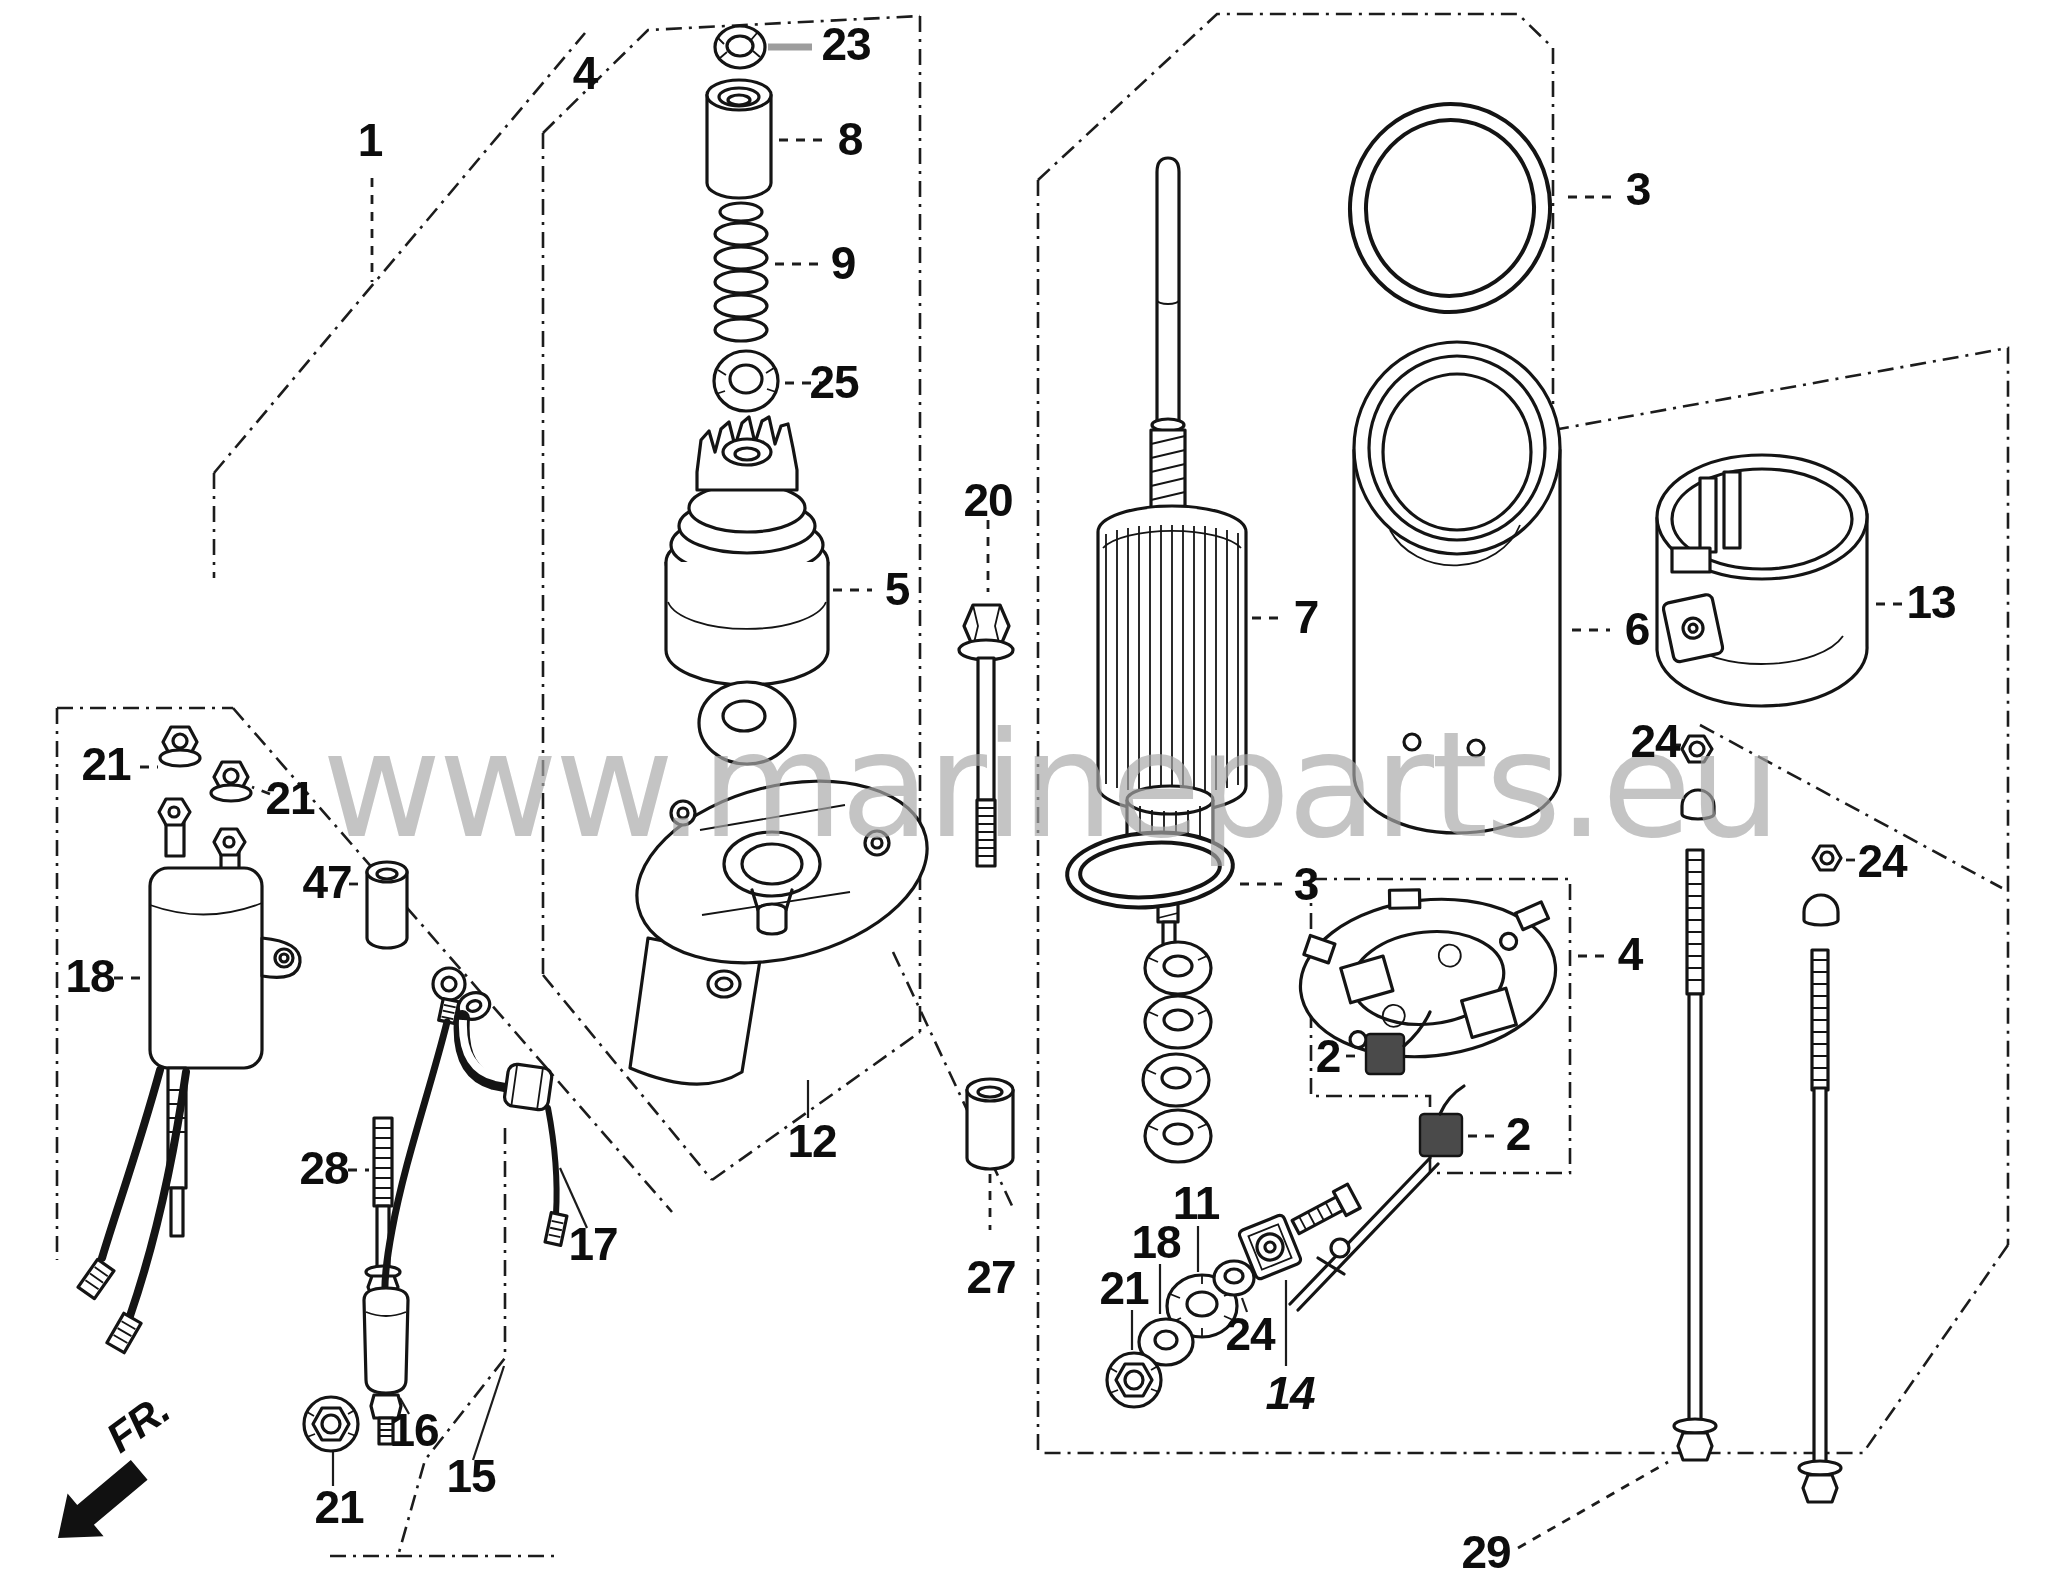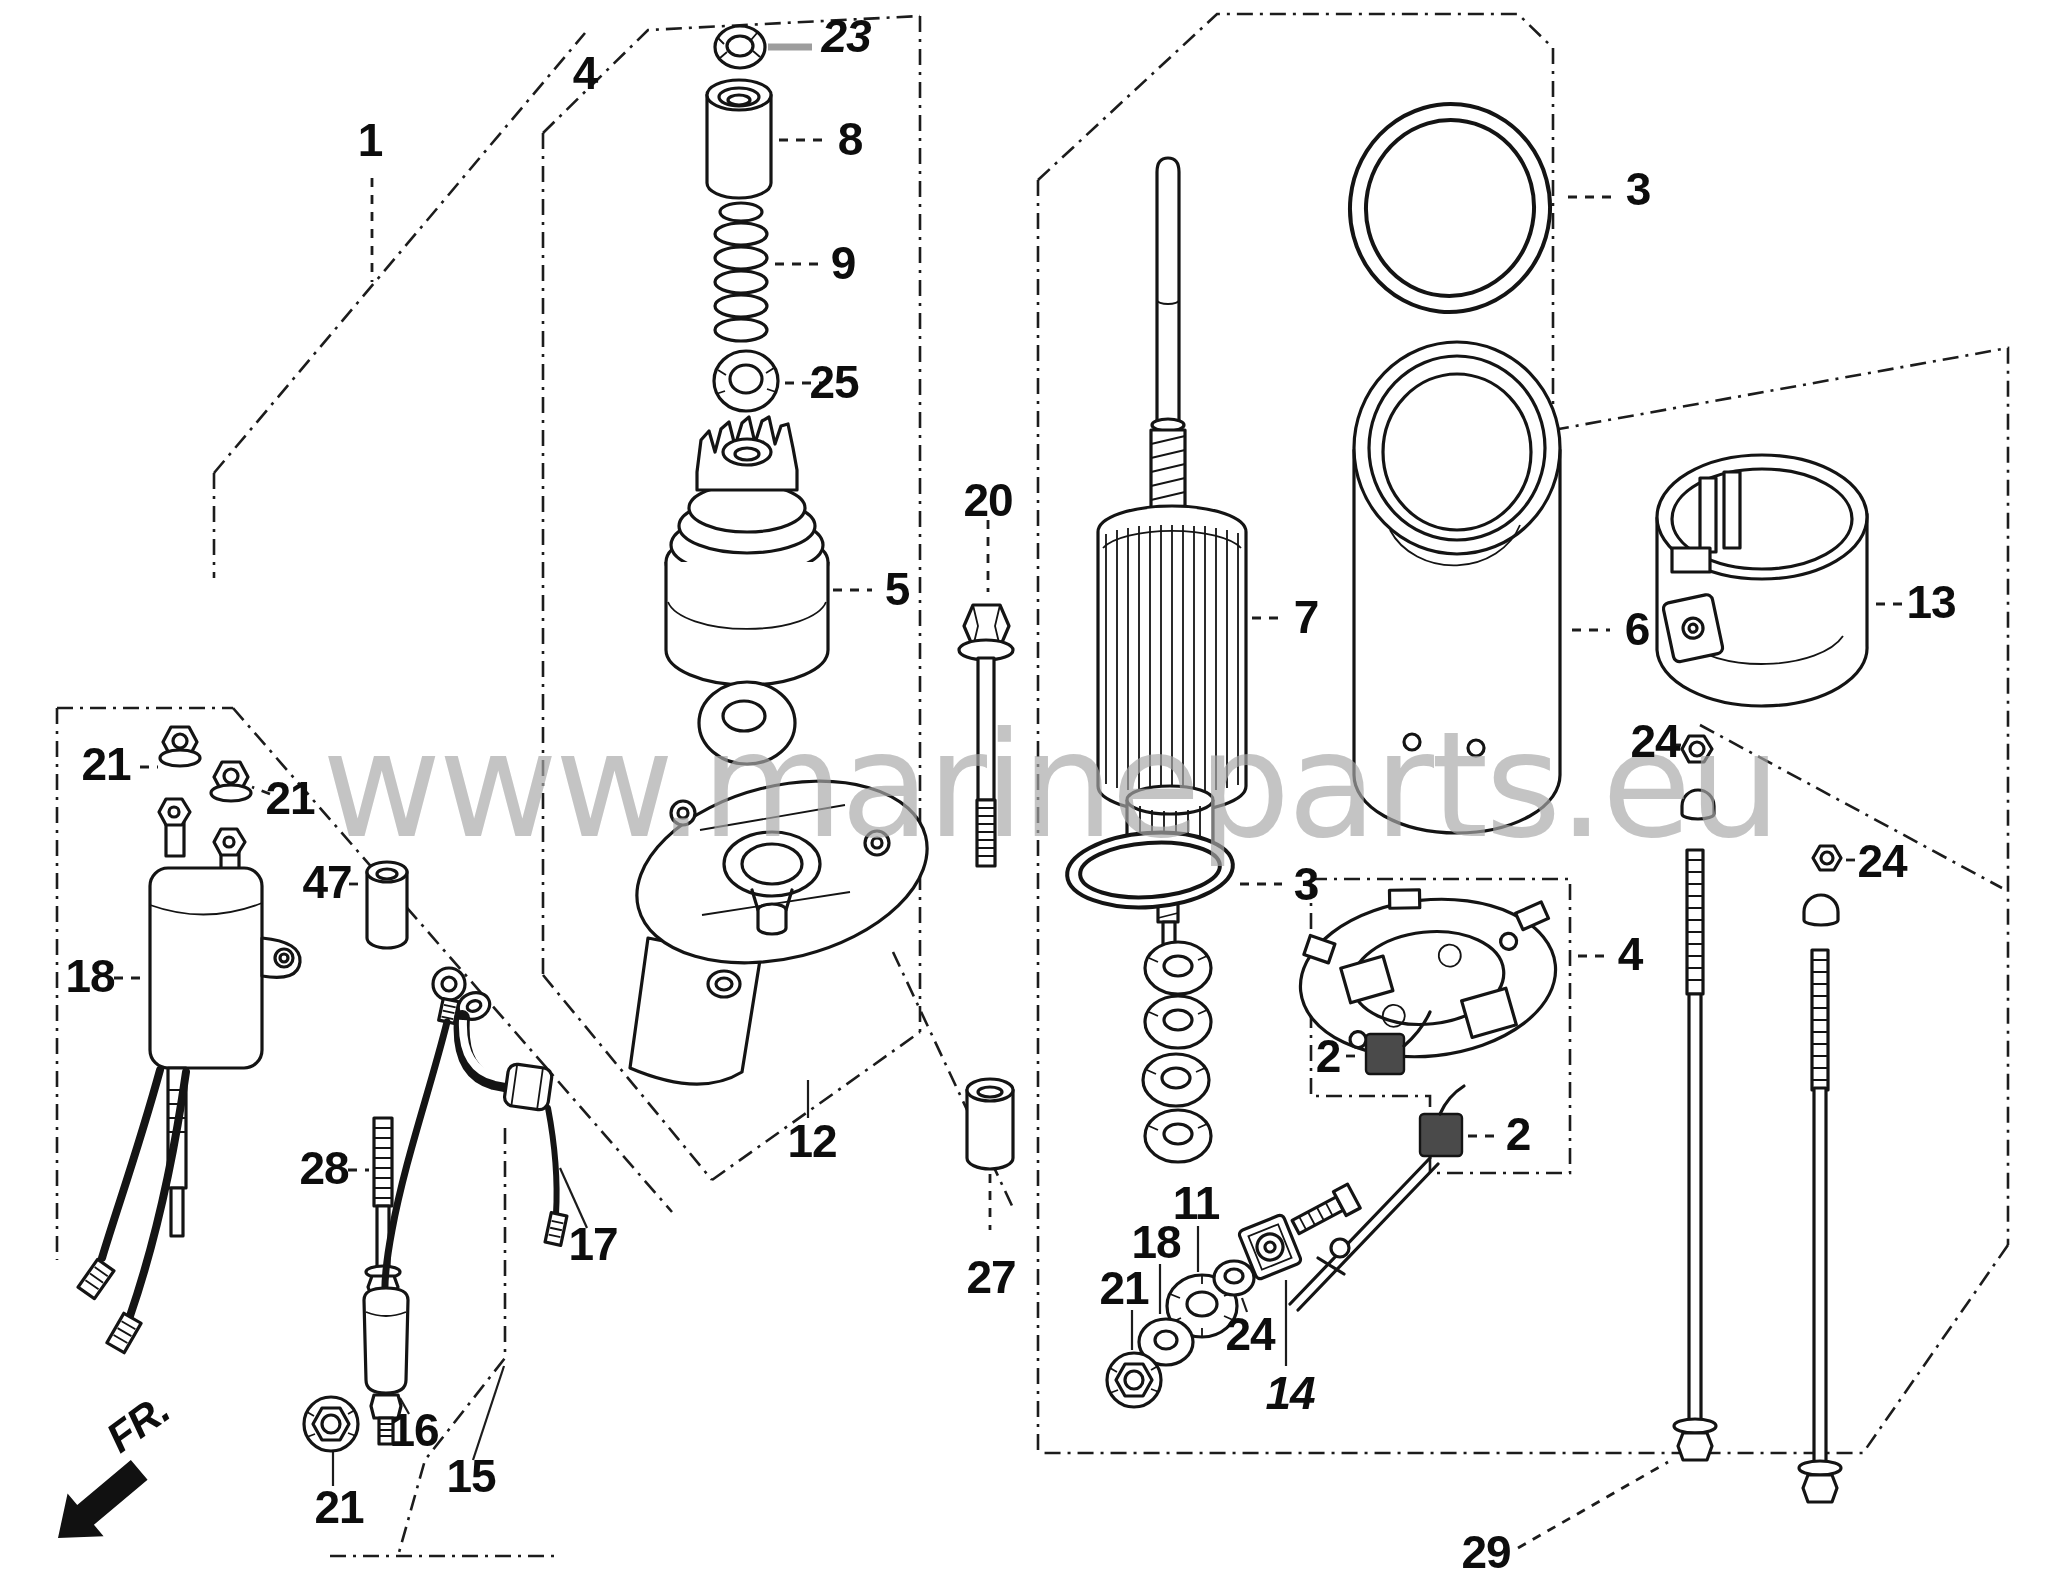--- a/index.html
+++ b/index.html
@@ -407,21 +407,21 @@
 
   <g transform="translate(58,1538) rotate(-40)">
     <polygon points="0,0 36,-28 36,-13 106,-13 106,13 36,13 36,28" fill="#111" stroke="none"></polygon>
   </g>
 </svg>
 
 <div class="watermark">www.marineparts.eu</div>
 <div id="labels">
       <div class="part-label" style="left: 370px; top: 140px;">1</div>
       <div class="part-label" style="left: 585px; top: 73px;">4</div>
-      <div class="part-label" style="left: 846px; top: 36px; font-style: italic;">23</div>
+      <div class="part-label" style="left: 846px; top: 44px;">23</div>
       <div class="part-label" style="left: 850px; top: 139px;">8</div>
       <div class="part-label" style="left: 843px; top: 263px;">9</div>
       <div class="part-label" style="left: 834px; top: 382px;">25</div>
       <div class="part-label" style="left: 897px; top: 589px;">5</div>
       <div class="part-label" style="left: 988px; top: 500px; text-align: center;">20</div>
       <div class="part-label" style="left: 1638px; top: 189px;">3</div>
       <div class="part-label" style="left: 1637px; top: 629px;">6</div>
       <div class="part-label" style="left: 1931px; top: 602px;">13</div>
       <div class="part-label" style="left: 1306px; top: 617px;">7</div>
       <div class="part-label" style="left: 1306px; top: 884px;">3</div>

